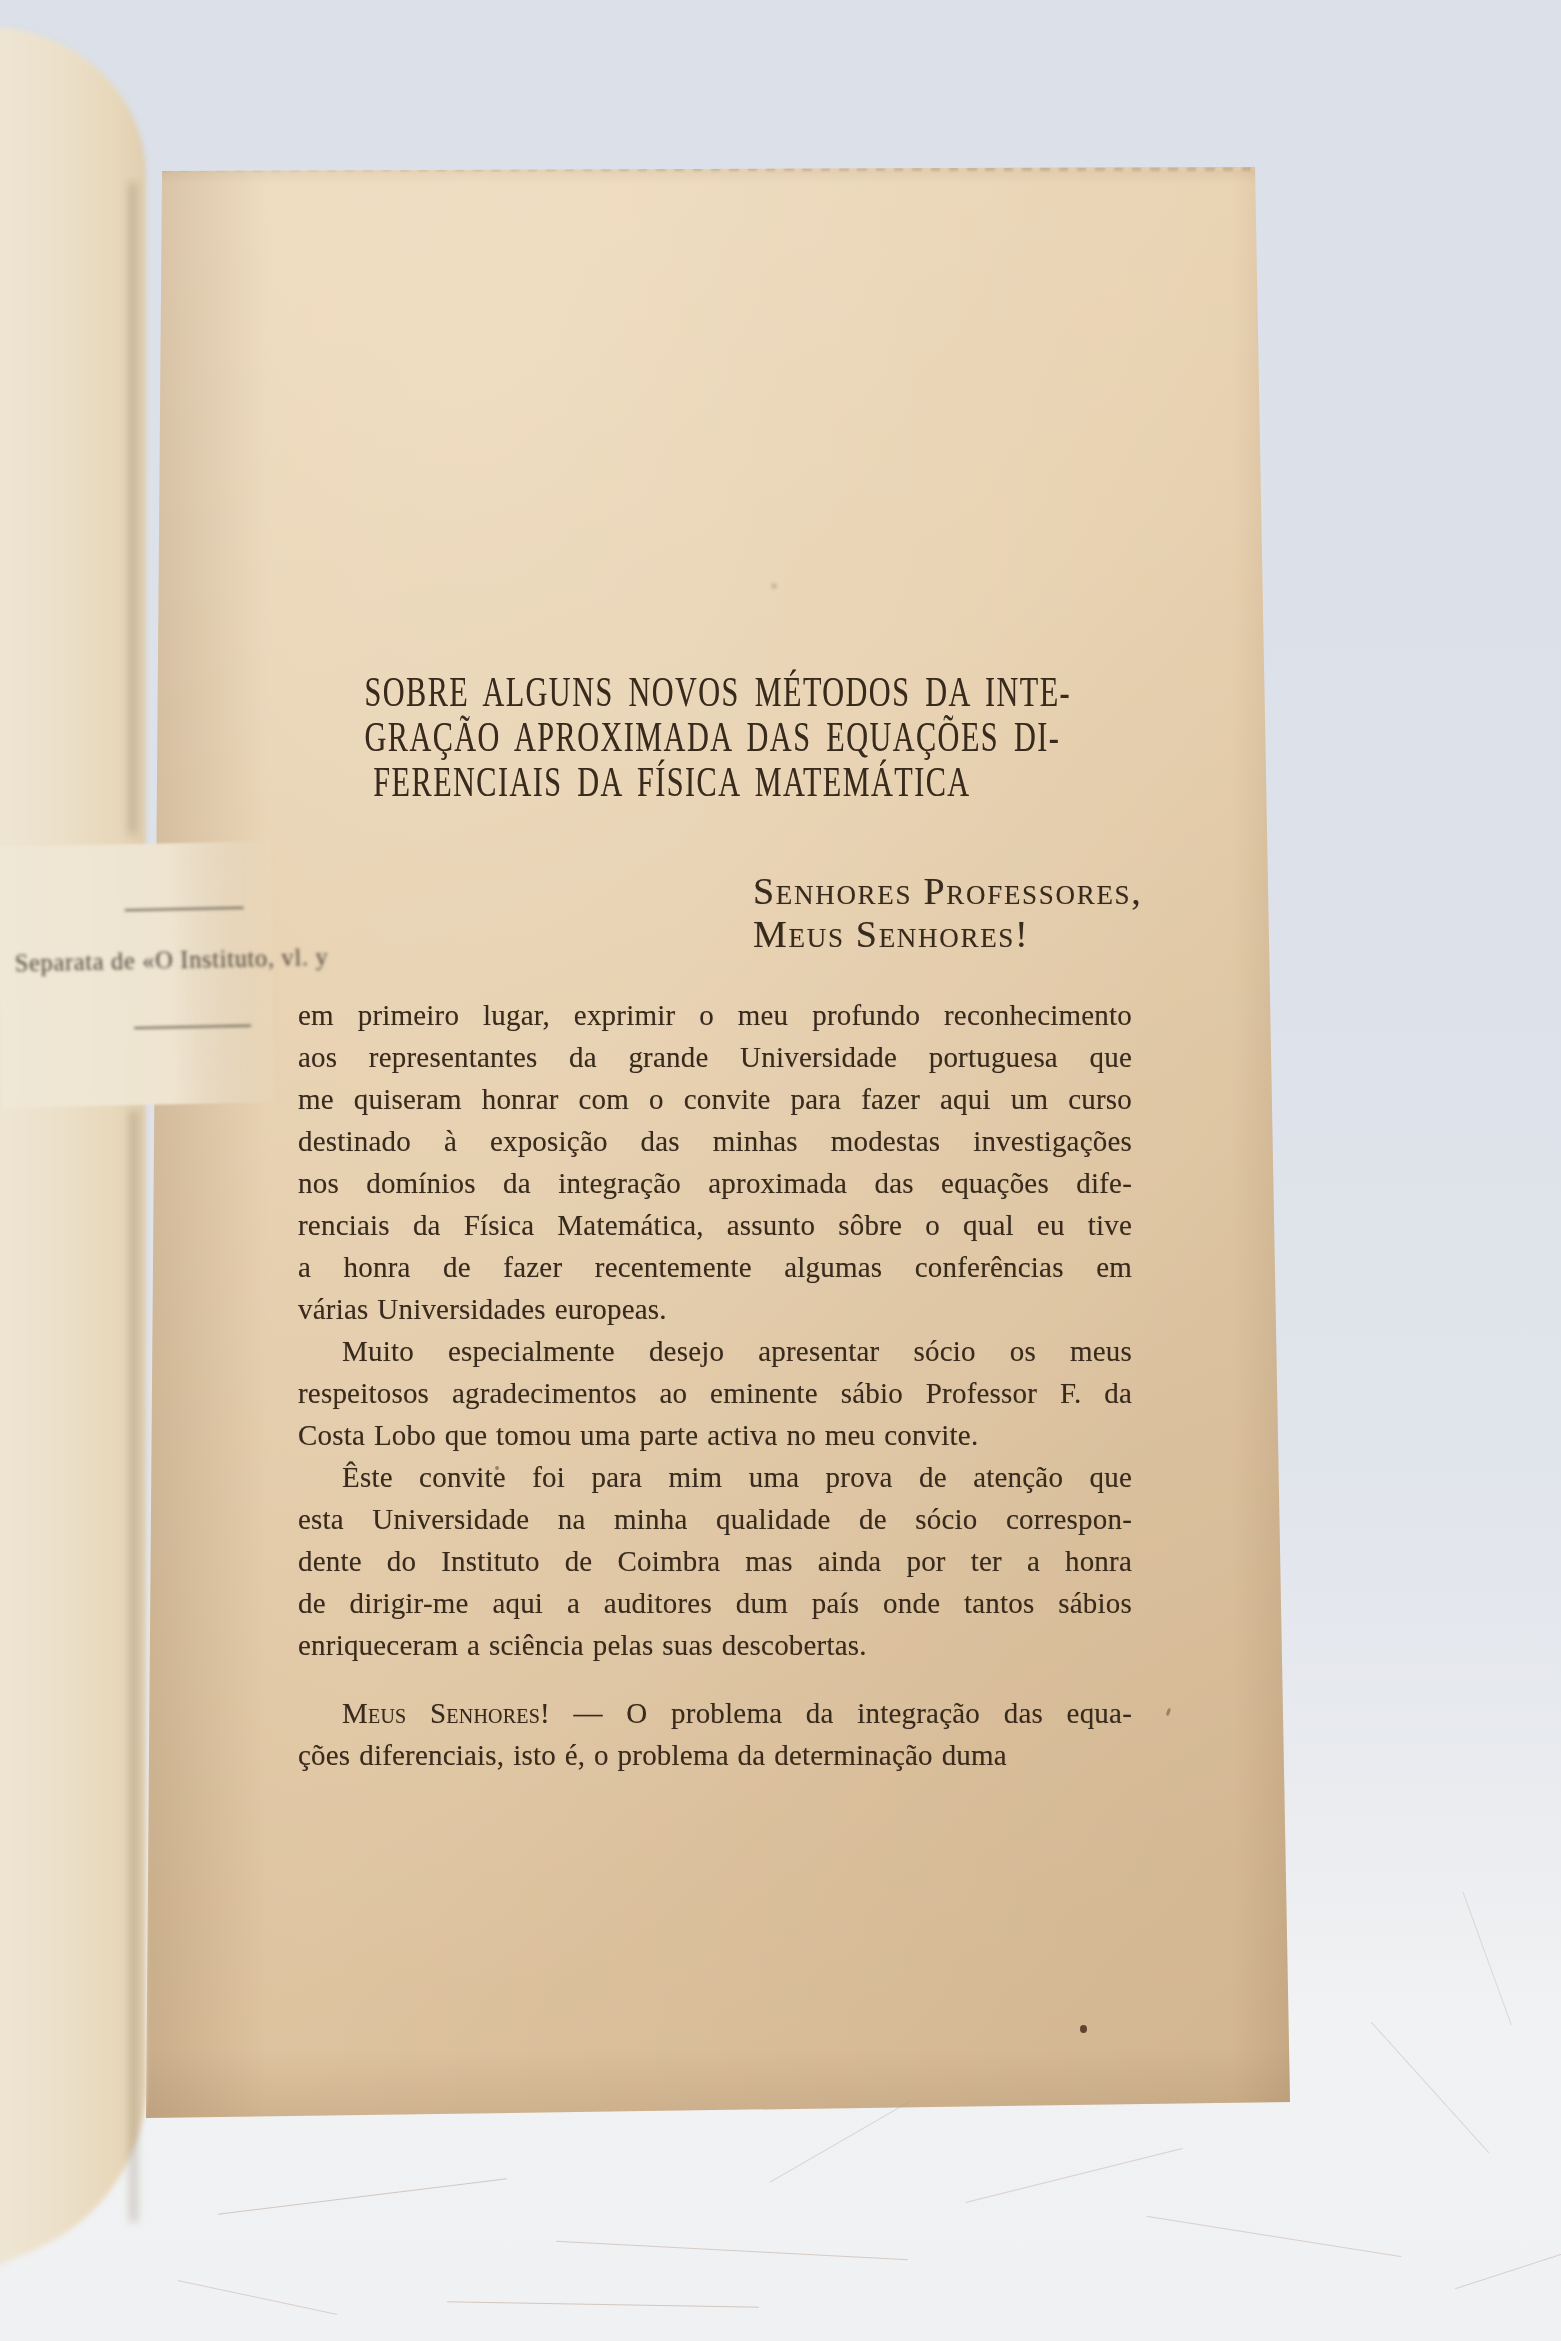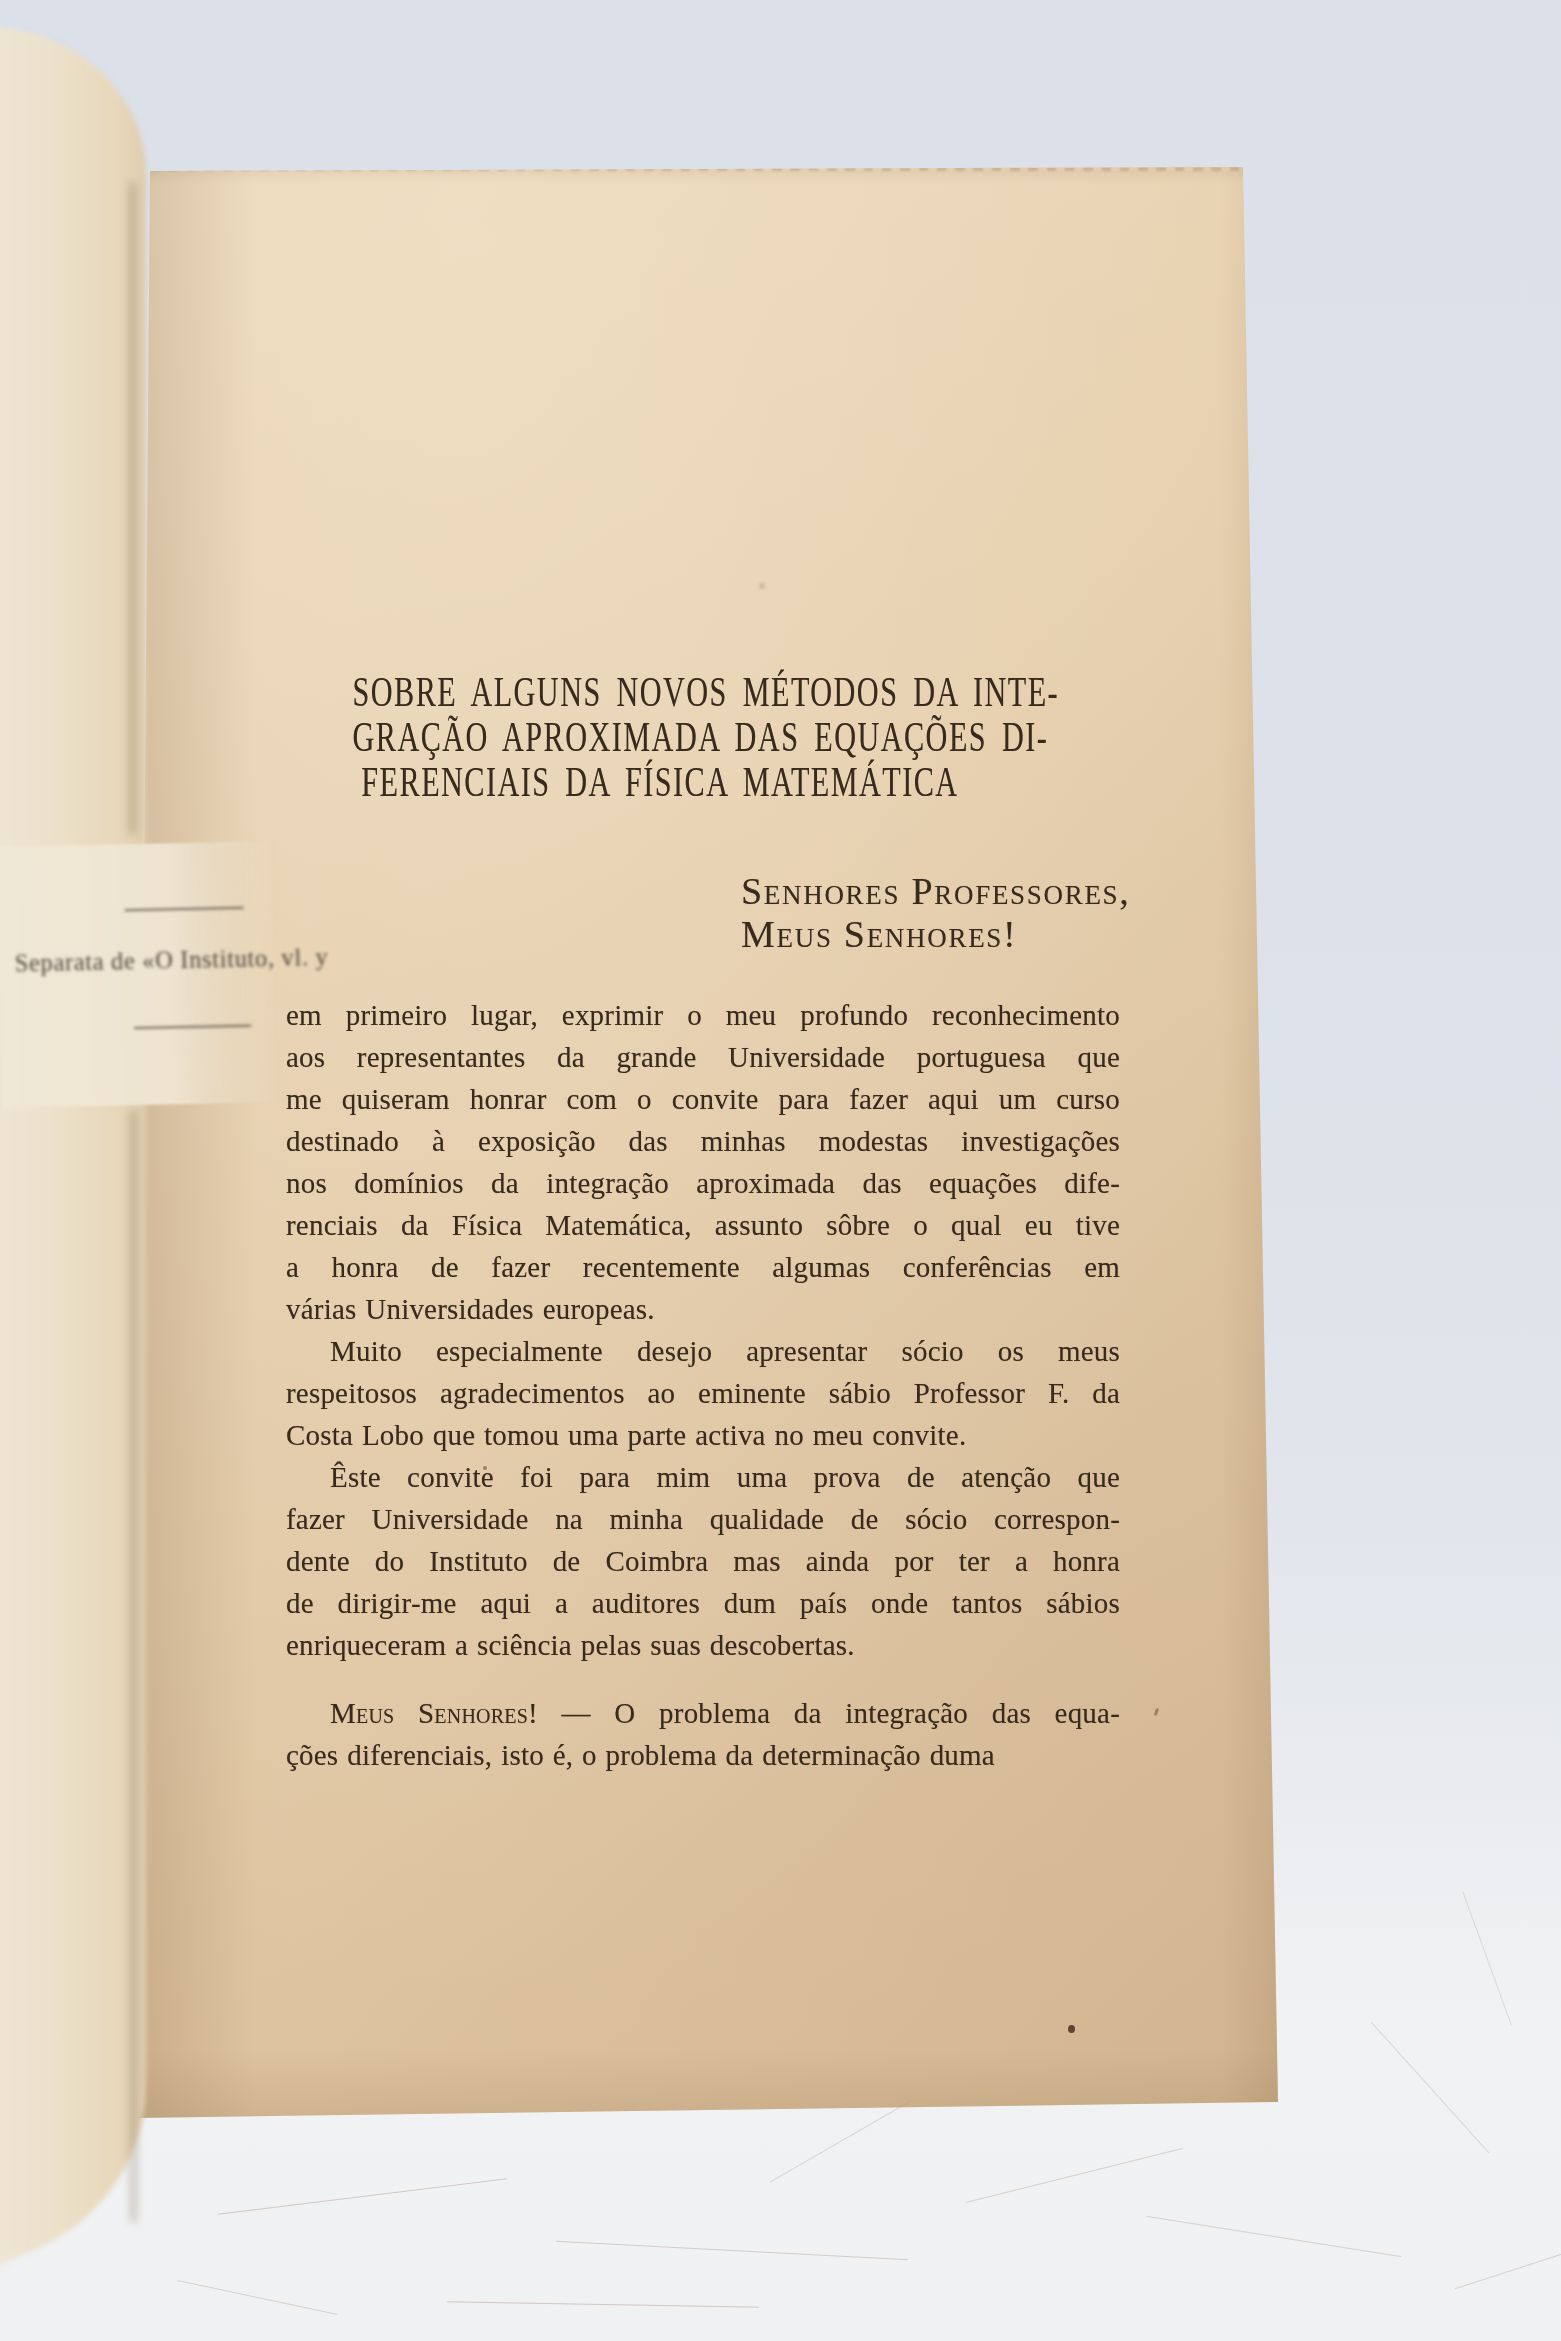--- a/index.html
+++ b/index.html
@@ -28,20 +28,21 @@
     width:6.8px;background:rgba(95,72,48,0.26);filter:blur(4.1px);z-index:5;
   }
   .seam-a{left:129px;top:183px;height:651px;}
   .seam-b{left:130px;top:1111px;height:1111px;}
 
   
   .page{
     inset:0;z-index:2;
     clip-path:polygon(150px 171px,1243px 167px,1278px 2102px,134px 2118px);
     background:linear-gradient(160deg,#ecd8ba 0%,#e6cfad 30%,#e1c8a5 58%,#dcc09c 82%,#d6ba95 100%);
+    margin-left:12px;
   }
   .page-sheen{
     inset:0;
     background:
       radial-gradient(ellipse at 30% 12%,rgba(255,248,235,0.28),transparent 60%),
       radial-gradient(ellipse at 88% 92%,rgba(120,85,50,0.10),transparent 55%);
   }
   .shade-left{left:134px;top:167px;width:122px;height:1952px;
     background:linear-gradient(90deg,rgba(118,86,55,0.20),rgba(118,86,55,0));}
   .shade-top{left:136px;top:165px;width:1109px;height:19px;
@@ -124,21 +125,21 @@
       <div class="bline">nos domínios da integração aproximada das equações dife-</div>
       <div class="bline">renciais da Física Matemática, assunto sôbre o qual eu tive</div>
       <div class="bline">a honra de fazer recentemente algumas conferências em</div>
       <div class="bline last">várias Universidades europeas.</div>
 
       <div class="bline indent">Muito especialmente desejo apresentar sócio os meus</div>
       <div class="bline">respeitosos agradecimentos ao eminente sábio Professor F. da</div>
       <div class="bline last">Costa Lobo que tomou uma parte activa no meu convite.</div>
 
       <div class="bline indent">Êste convite foi para mim uma prova de atenção que</div>
-      <div class="bline">fazer Universidade na minha qualidade de sócio correspon-</div>
+      <div class="bline">esta Universidade na minha qualidade de sócio correspon-</div>
       <div class="bline">dente do Instituto de Coimbra mas ainda por ter a honra</div>
       <div class="bline">de dirigir-me aqui a auditores dum país onde tantos sábios</div>
       <div class="bline last">enriqueceram a sciência pelas suas descobertas.</div>
 
       <div class="bline indent p-gap"><span class="sc">Meus Senhores!</span><span> — O problema da integração das equa-</span></div>
       <div class="bline last">ções diferenciais, isto é, o problema da determinação duma</div>
     </div>
 
     <div class="abs speck" style="left:1068px;top:2025px;width:6.8px;height:8.1px;background:#5f4530;filter:blur(0.7px);"></div>
     <div class="abs speck" style="left:483px;top:1466px;width:4.1px;height:4.1px;background:rgba(95,70,50,0.55);filter:blur(0.7px);"></div>

